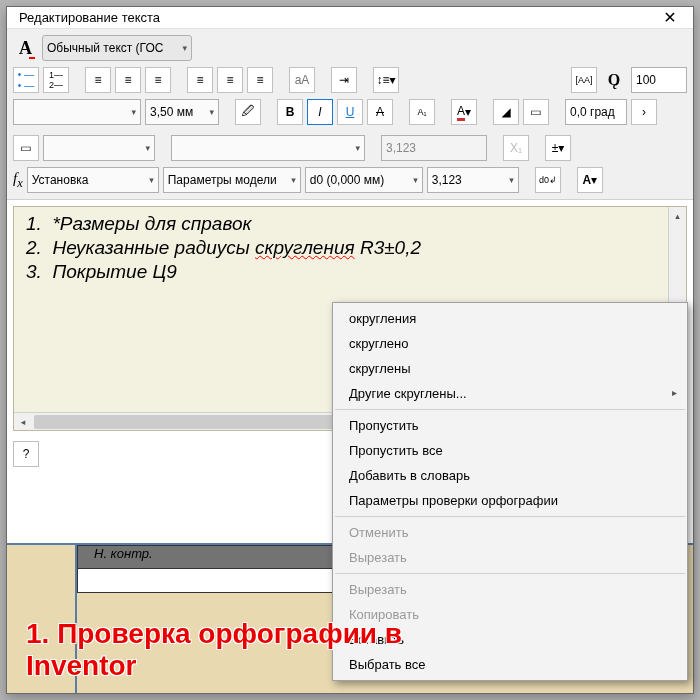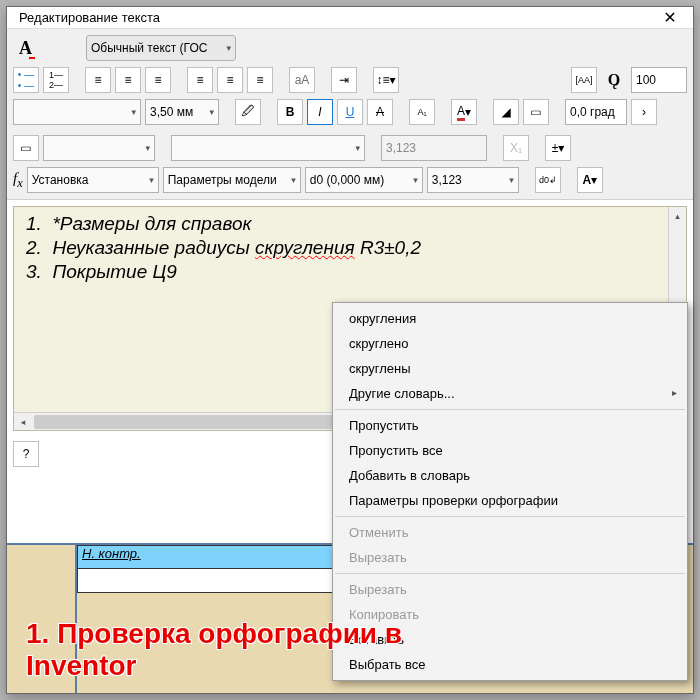--- a/index.html
+++ b/index.html
@@ -25,21 +25,21 @@
   .editor { padding: 6px 12px; font-family: Arial, sans-serif; font-size: 19px; font-style: italic; color: #000; }
   .editor .line { margin-bottom: 2px; }
   .underline-red { border-bottom: 2px wavy red; text-decoration: underline wavy red; text-decoration-thickness: 1px; }
   .scroll-v { position: absolute; right: 0; top: 0; width: 18px; height: 100%; background: #f0f0f0; border-left: 1px solid #d0d0d0; }
   .scroll-v .arr { height: 18px; text-align: center; font-size: 9px; line-height: 18px; color: #555; }
   .scroll-h { position: absolute; left: 0; bottom: 0; right: 18px; height: 18px; background: #f0f0f0; border-top: 1px solid #d0d0d0; display: flex; }
   .scroll-h .arr { width: 18px; text-align: center; font-size: 9px; line-height: 18px; color: #555; }
   .scroll-h .thumb { width: 300px; height: 14px; margin: 2px; background: #ccc; border-radius: 2px; }
   .help-row { padding: 4px 6px; }
   .bg-blueprint { position: absolute; bottom: 0; left: 0; right: 0; height: 150px; background: #e8d9b0; pointer-events: none; border-top: 2px solid #5a7da8; }
-  .bg-blueprint .cell-row { position: absolute; left: 70px; top: 0; width: 300px; height: 24px; border: 1px solid #333; background: #7dd3fc; font-style: italic; font-size: 13px; padding-left: 4px; text-decoration: underline; }
+  .bg-blueprint .cell-row { position: absolute; left: 70px; top: 0; width: 300px; height: 24px; border: 1px solid #333; background: #737373; font-style: italic; font-size: 13px; padding-left: 16px; }
   .annotation { position: absolute; left: 26px; bottom: 18px; font-size: 28px; font-weight: 800; color: #e80000; text-shadow: -1px -1px 0 #fff, 1px -1px 0 #fff, -1px 1px 0 #fff, 1px 1px 0 #fff; line-height: 1.15; z-index: 50; pointer-events: none; }
   .context-menu { position: absolute; right: 12px; top: 302px; width: 356px; background: #f3f3f3; border: 1px solid #a0a0a0; box-shadow: 3px 3px 8px rgba(0,0,0,0.4); z-index: 40; padding: 3px 0; }
   .context-menu .mi { padding: 5px 28px 5px 16px; font-size: 13px; cursor: pointer; position: relative; }
   .context-menu .mi.disabled { color: #9a9a9a; cursor: default; }
   .context-menu .msep { height: 1px; background: #d0d0d0; margin: 3px 2px; }
   .context-menu .mi .sub { position: absolute; right: 10px; top: 6px; font-size: 10px; color: #555; }
   .fx { font-style: italic; font-family: serif; font-size: 15px; }
 </style>
 </head>
 <body>
@@ -47,21 +47,21 @@
 <div class="window">
   <div class="titlebar">
     <span class="title">Редактирование текста</span>
     <div class="close">✕</div>
   </div>
 
   <div class="toolbar-area">
 
     <div class="row">
       <span class="Ai">A</span>
-      <div class="dropdown" style="width:150px;background:#e8e8e8;border-radius:3px;margin-left:44px;">
+      <div class="dropdown" style="width:150px;background:#e8e8e8;border-radius:3px;">
         <span>Обычный текст (ГОС</span>
         <span class="chev">▾</span>
       </div>
     </div>
 
     <div class="row">
       <div class="btn">
           <span style="color:#1976d2;font-size:10px">• —<br>• —</span>
         </div>
       <div class="btn">
@@ -212,21 +212,21 @@
     <div class="cell-row">Н. контр.</div>
     <div style="position:absolute;left:70px;top:24px;width:300px;height:24px;border:1px solid #333;background:#fff;border-top:none"></div>
     <div style="position:absolute;left:68px;top:-2px;bottom:0;width:2px;background:#5a7da8"></div>
   </div>
 </div>
 
 <div class="context-menu">
   <div class="mi">округления</div>
   <div class="mi">скруглено</div>
   <div class="mi">скруглены</div>
-  <div class="mi"><span>Другие словарь...</span><span class="sub">▸</span></div>
+  <div class="mi"><span>Другие скруглены...</span><span class="sub">▸</span></div>
   <div class="msep"></div>
   <div class="mi">Пропустить</div>
   <div class="mi">Пропустить все</div>
   <div class="mi">Добавить в словарь</div>
   <div class="mi">Параметры проверки орфографии</div>
   <div class="msep"></div>
   <div class="mi disabled">Отменить</div>
   <div class="mi disabled">Вырезать</div>
   <div class="msep"></div>
   <div class="mi disabled">Вырезать</div>

